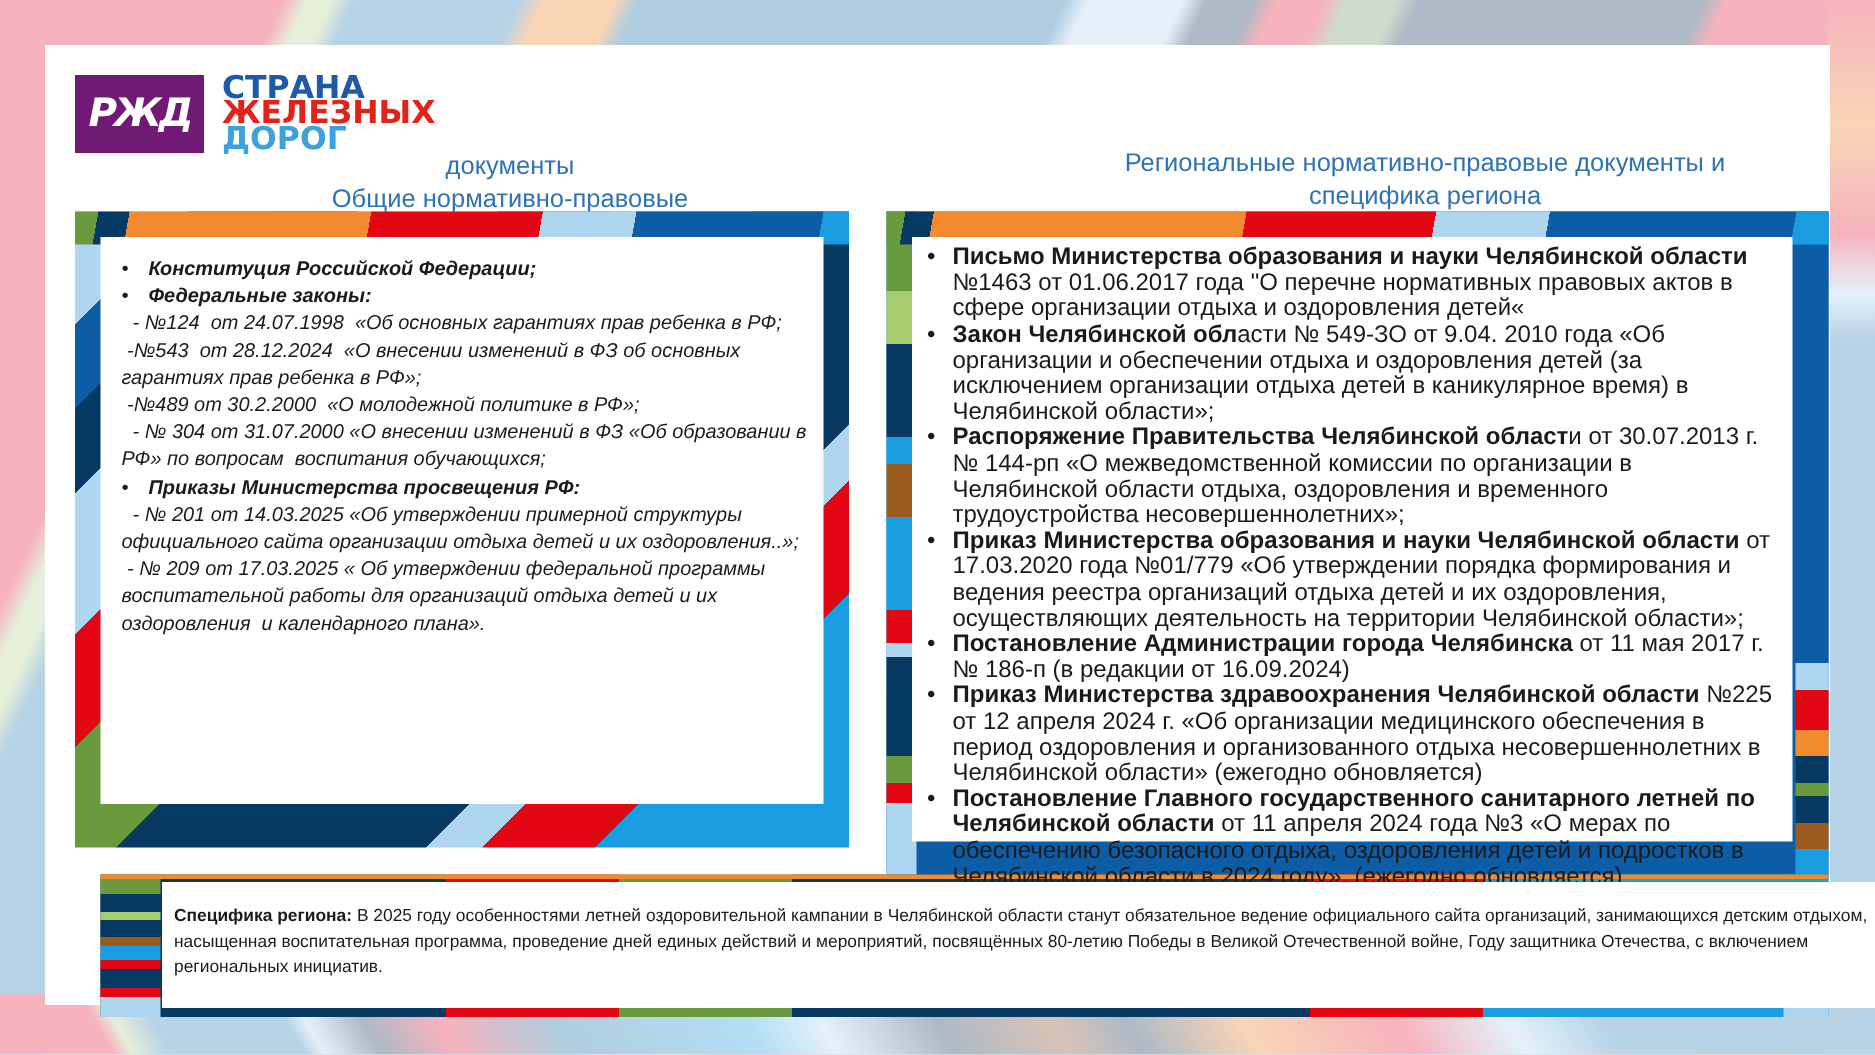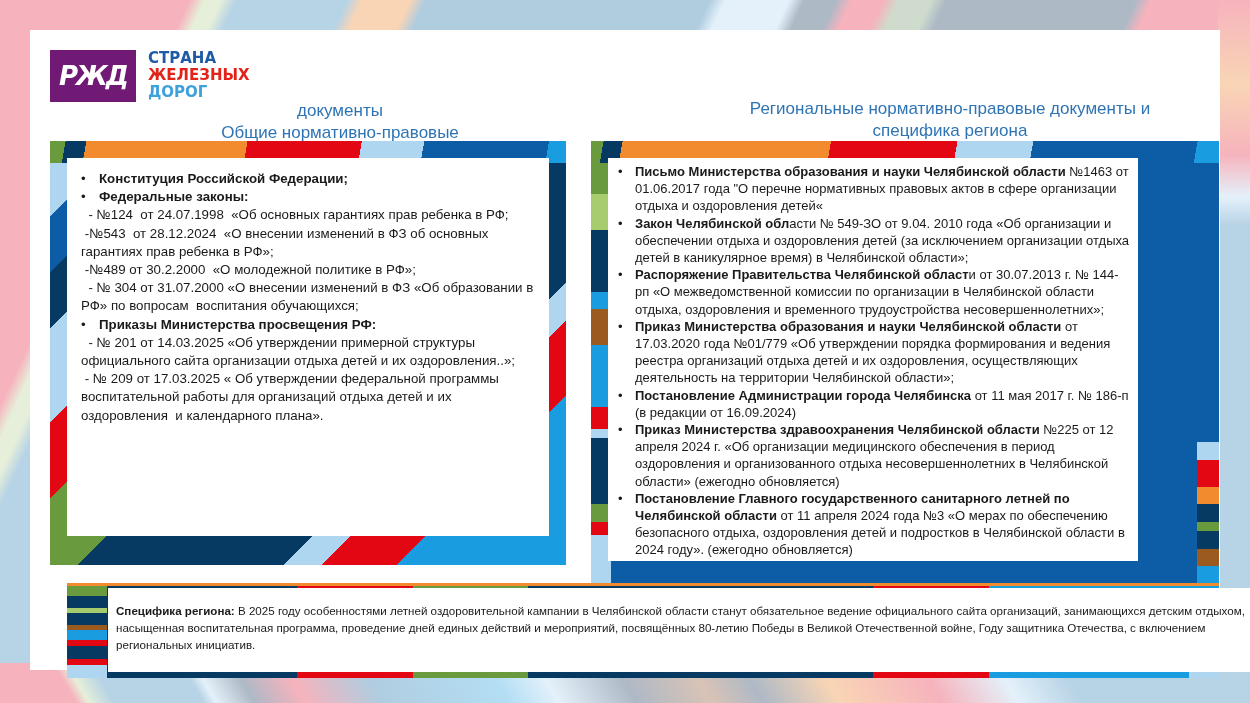--- a/index.html
+++ b/index.html
@@ -27,21 +27,21 @@
       background: #ffffff;
     }
     
     .logo { position: absolute; left: 50px; top: 50px; display: flex; align-items: flex-start; }
     .logo-box {
       width: 86px; height: 52px; background: #701a75;
       display: flex; align-items: center; justify-content: center;
       color: #fff; font-weight: bold; font-style: italic; font-size: 26px;
       font-family: "DejaVu Sans", sans-serif; letter-spacing: -2px;
     }
-    .logo-text { margin-left: 12px; line-height: 17px; font-weight: bold; font-size: 15px; font-family: "DejaVu Sans", sans-serif; }
+    .logo-text { margin-left: 12px; line-height: 17px; font-weight: bold; font-size: 21px; font-family: "DejaVu Sans", sans-serif; }
     .logo-text .l1 { color: #1f5aa6; }
     .logo-text .l2 { color: #e2231a; }
     .logo-text .l3 { color: #3da2dc; }
 
     .heading {
       position: absolute; color: #2e74b5; font-size: 17px; text-align: center; line-height: 22px;
     }
     .heading-left { left: 190px; top: 100px; width: 300px; }
     .heading-right { left: 690px; top: 98px; width: 520px; }
 
@@ -67,22 +67,22 @@
         linear-gradient(180deg, #f18b2e 0 3px, transparent 3px),
         linear-gradient(180deg, #6a9a3e 0 14%, #073a62 14% 26%, #a6cc6e 26% 32%, #073a62 32% 44%, #9b5a1e 44% 50%, #1a9ce0 50% 60%, #e30613 60% 66%, #073a62 66% 80%, #e30613 80% 86%, #aed6f1 86% 100%) left/40px 100% no-repeat,
         linear-gradient(180deg, #1a9ce0 0 50%, #e30613 50% 60%, #f18b2e 60% 70%, #6a9a3e 70% 74%, #073a62 74% 84%, #9b5a1e 84% 92%, #aed6f1 92% 100%) right/30px 100% no-repeat,
         linear-gradient(90deg, #073a62 0 20%, #e30613 20% 30%, #6a9a3e 30% 40%, #073a62 40% 70%, #e30613 70% 80%, #1a9ce0 80% 100%);
     }
 
     .panel {
       position: absolute; background: #fff; color: #1a1a1a;
       font-family: "Liberation Sans", sans-serif;
     }
-    .panel-left { left: 67px; top: 158px; width: 482px; height: 378px; padding: 12px 10px 0 14px; font-size: 13.3px; line-height: 18.2px; }
-    .panel-right { left: 608px; top: 158px; width: 530px; height: 403px; padding: 5px 8px 0 10px; font-size: 13px; line-height: 17.2px; }
+    .panel-left { left: 67px; top: 158px; width: 482px; height: 378px; padding: 12px 10px 0 14px; font-size: 13.3px; line-height: 18.2px; font-style: italic; }
+    .panel-right { left: 608px; top: 158px; width: 587px; height: 403px; padding: 5px 8px 0 10px; font-size: 16px; line-height: 17.2px; }
     .panel-bottom { left: 108px; top: 588px; width: 1148px; height: 84px; padding: 14px 8px 0 8px; font-size: 11.6px; line-height: 17.2px; }
 
     .li { position: relative; padding-left: 18px; }
     .li::before { content: "\2022"; position: absolute; left: 0; top: 0; }
     .panel-right .li { padding-left: 17px; }
     .sub { padding-left: 0; }
     b { font-weight: bold; }
   </style>
 </head>
 <body>

